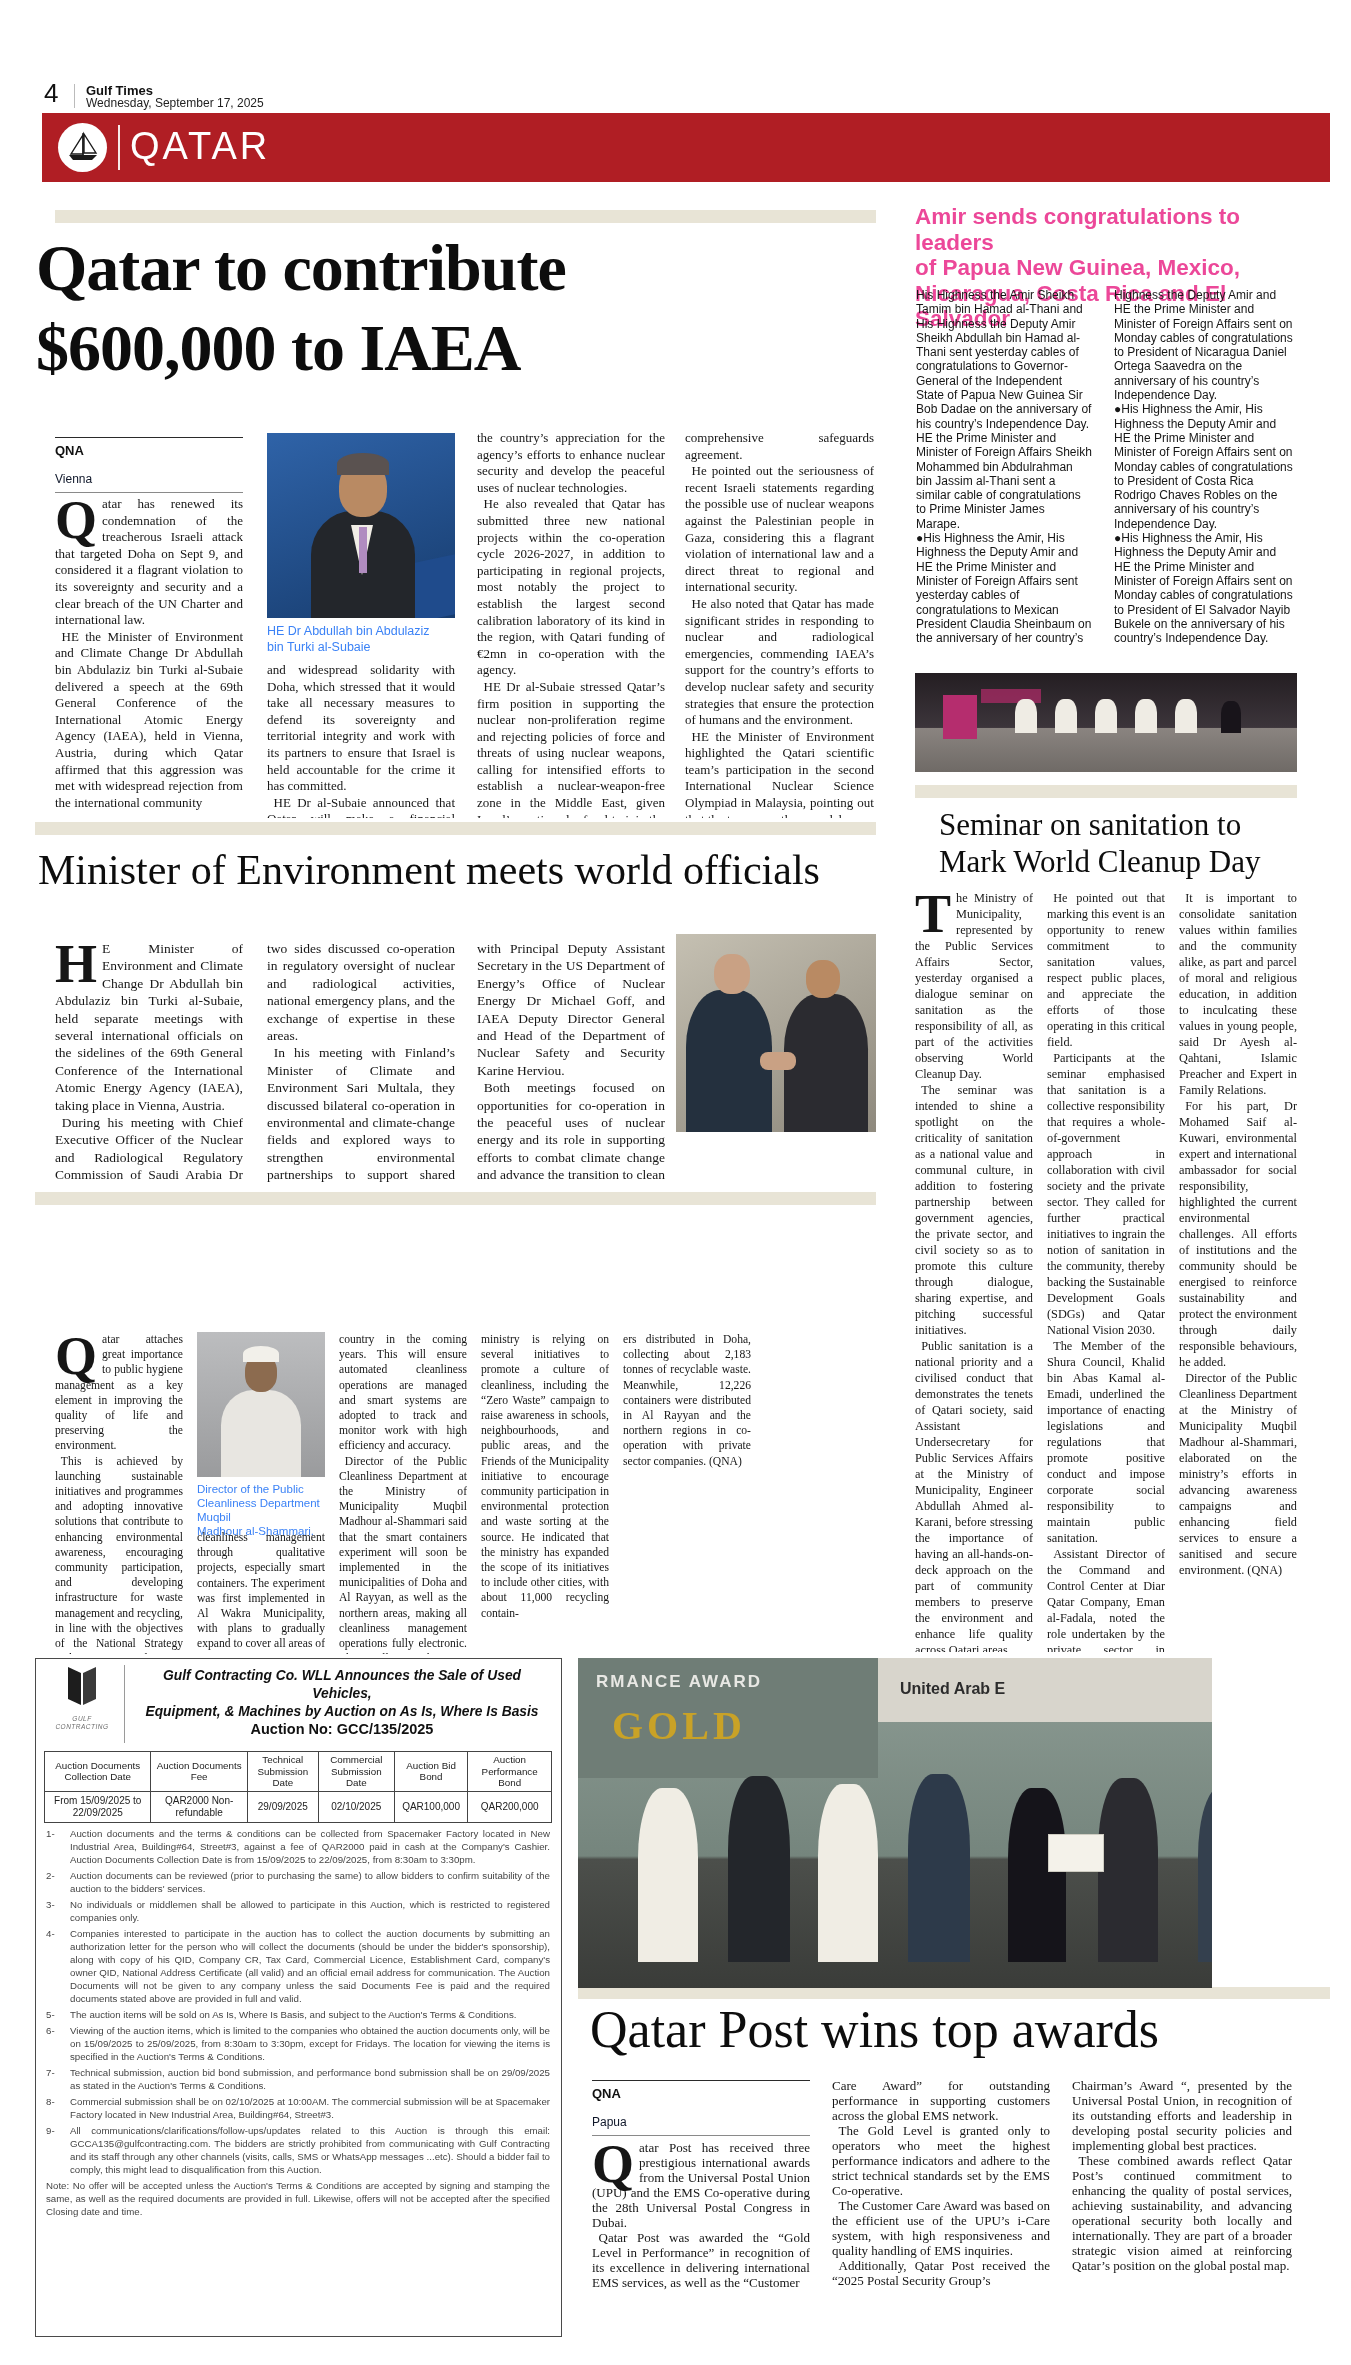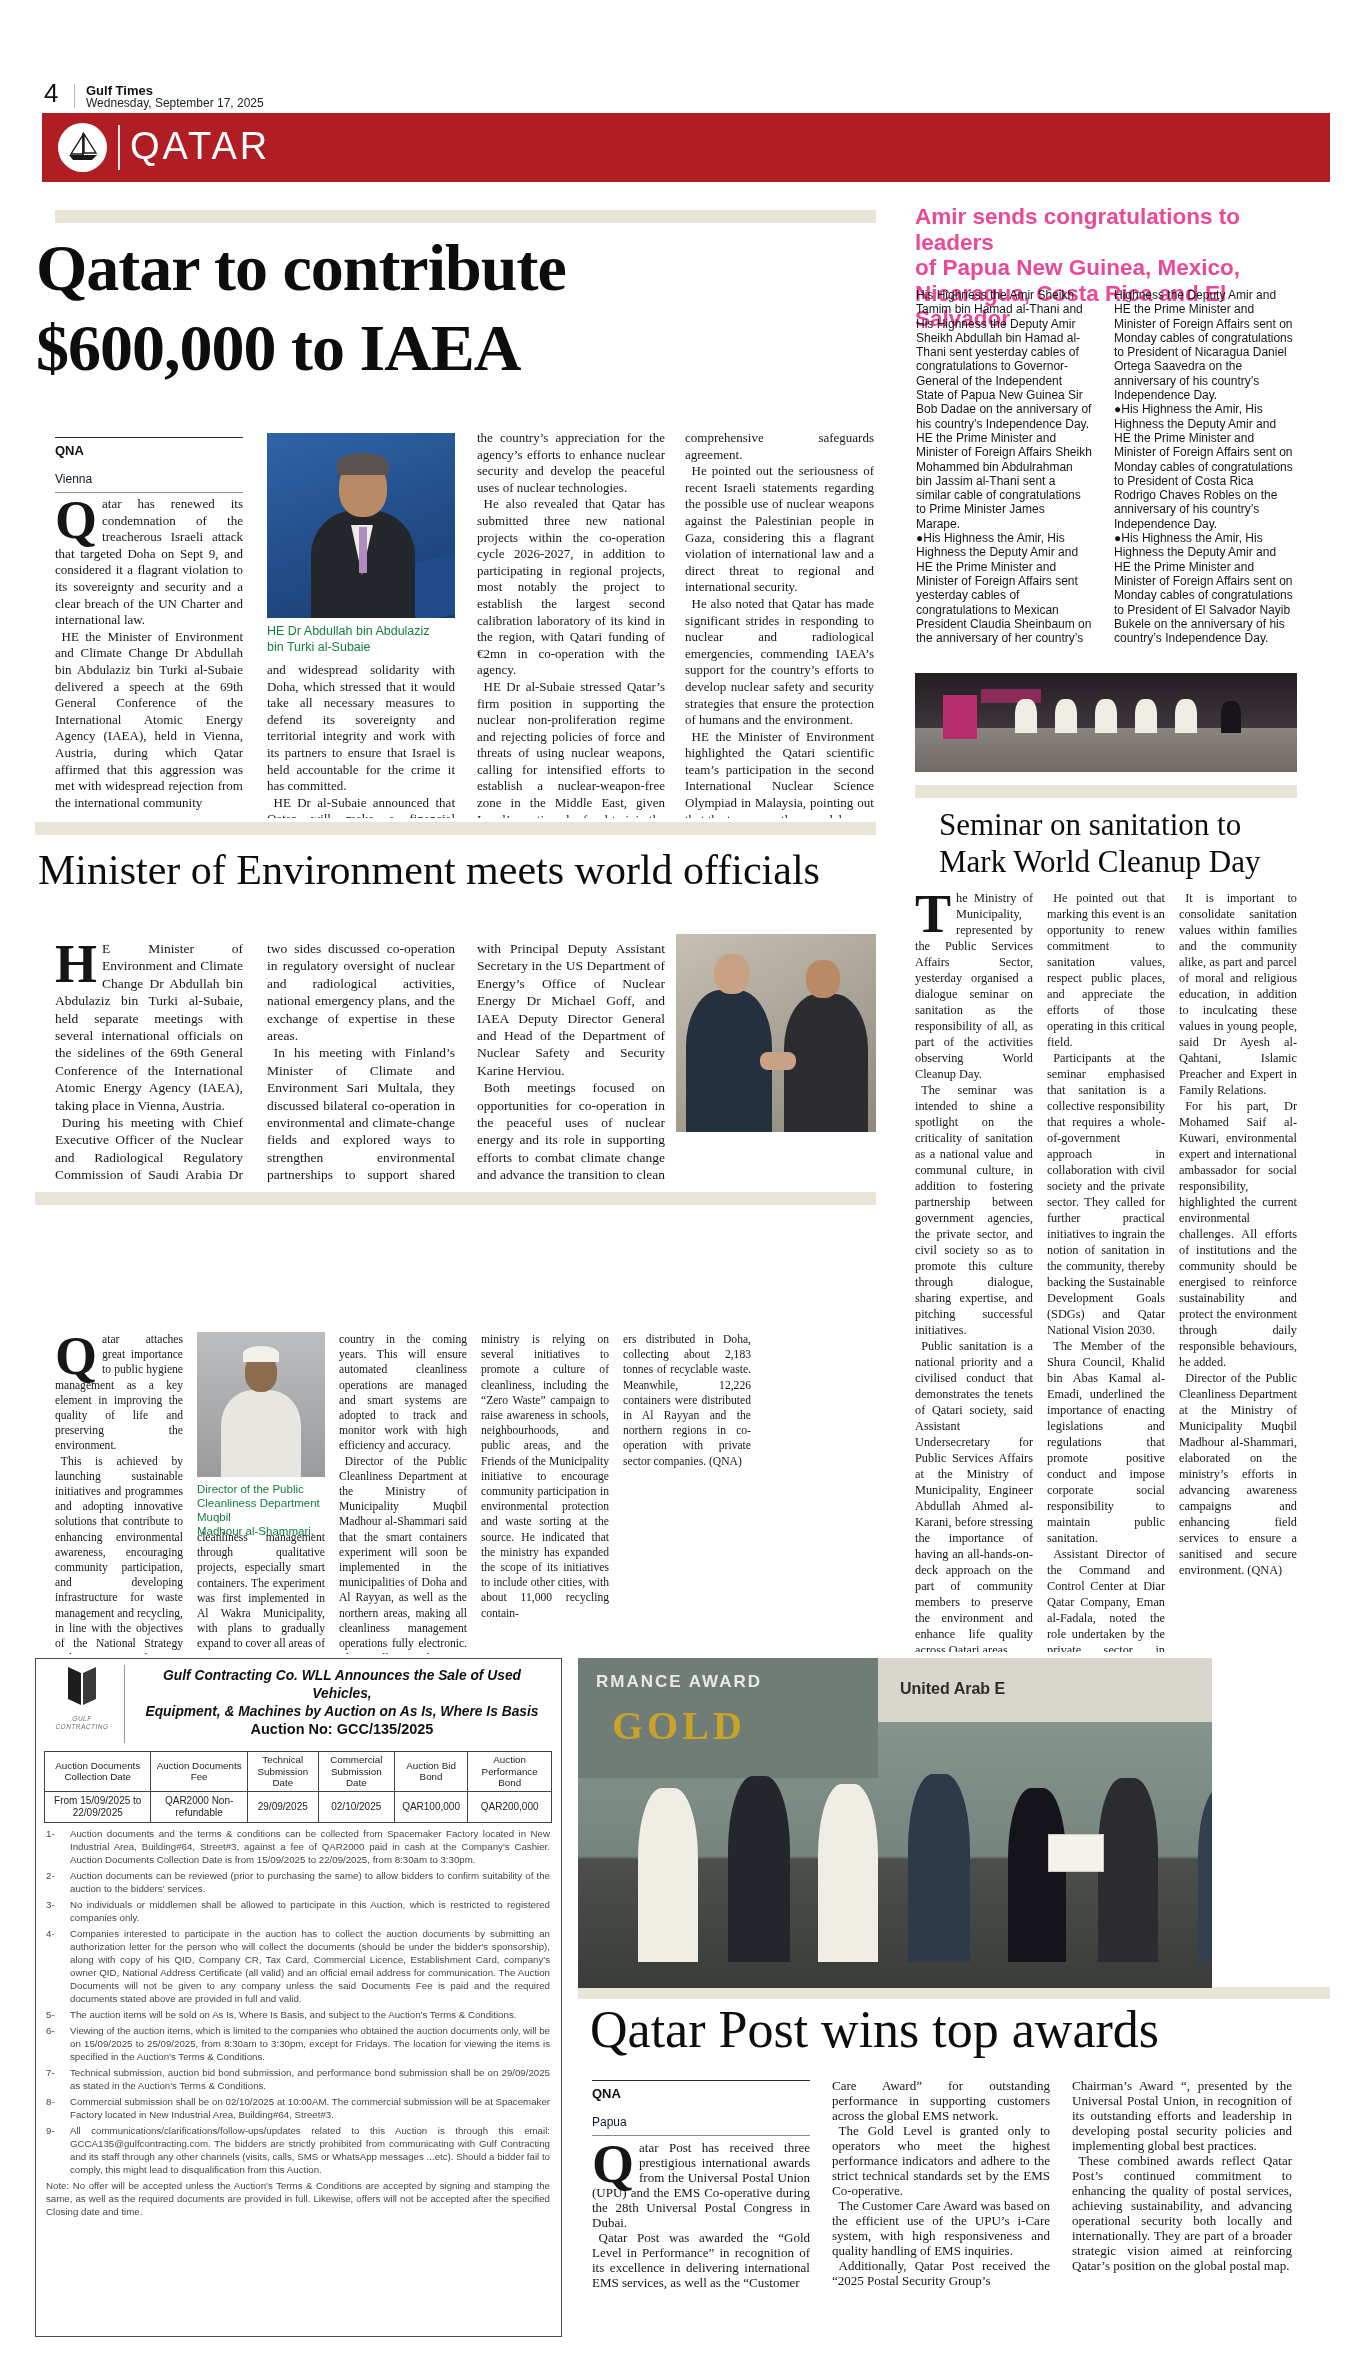--- a/index.html
+++ b/index.html
@@ -16,21 +16,21 @@
   .byline{position:absolute;border-top:1.5px solid #2a2a2a;border-bottom:1px solid #8a8a8a;
        padding:5px 0 6px 0;font-family:"Liberation Sans",sans-serif;}
   .byline .agency{font-weight:bold;font-size:13px;color:#111;}
   .byline .city{font-size:12px;color:#0f172a;margin-top:14px;}
   .beige{position:absolute;background:#e8e4d6;}
   .headline-serif-bold{position:absolute;font-family:"Liberation Serif",serif;font-weight:bold;
        color:#0d0d0d;white-space:pre-line;}
   .headline-serif-reg{position:absolute;font-family:"Liberation Serif",serif;font-weight:normal;
        color:#0d0d0d;white-space:pre-line;}
   .caption{position:absolute;font-family:"Liberation Sans",sans-serif;font-size:12.5px;
-       line-height:15.5px;color:#15803d;white-space:pre-line;}
+       line-height:15.5px;color:#3b82f6;white-space:pre-line;}
   .photo{position:absolute;overflow:hidden;}
   .fig{position:absolute;border-radius:40% 40% 0 0;}
   
   #banner{position:absolute;left:42px;top:113px;width:1288px;height:69px;background:#b01e24;}
   #banner .circle{position:absolute;left:16px;top:10px;width:49px;height:49px;border-radius:50%;
        background:#fff;display:flex;align-items:center;justify-content:center;}
   #banner .vbar{position:absolute;left:76px;top:12px;width:1.5px;height:45px;background:#fff;opacity:.9;}
   #banner .sect{position:absolute;left:88px;top:12px;font-family:"Liberation Sans",sans-serif;
        font-weight:400;font-size:38px;letter-spacing:3px;color:#fff;}
   

